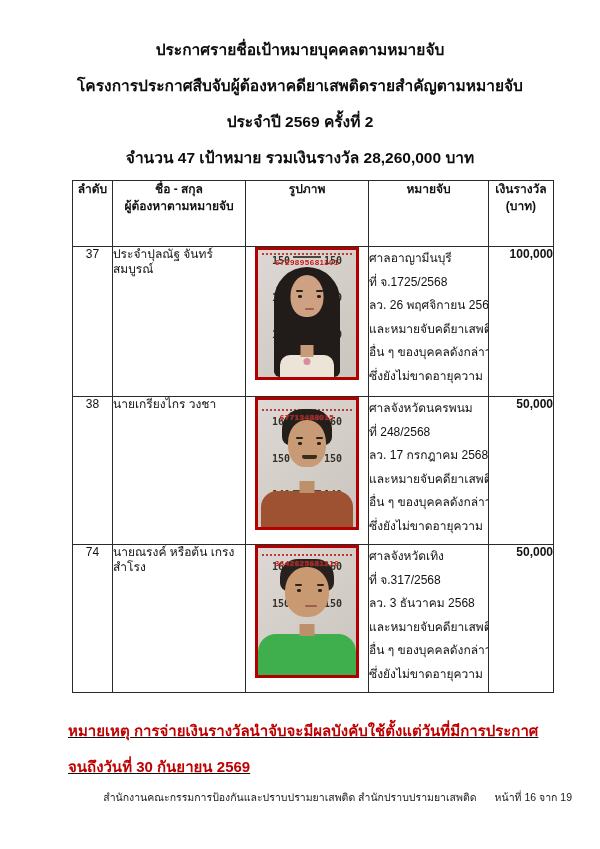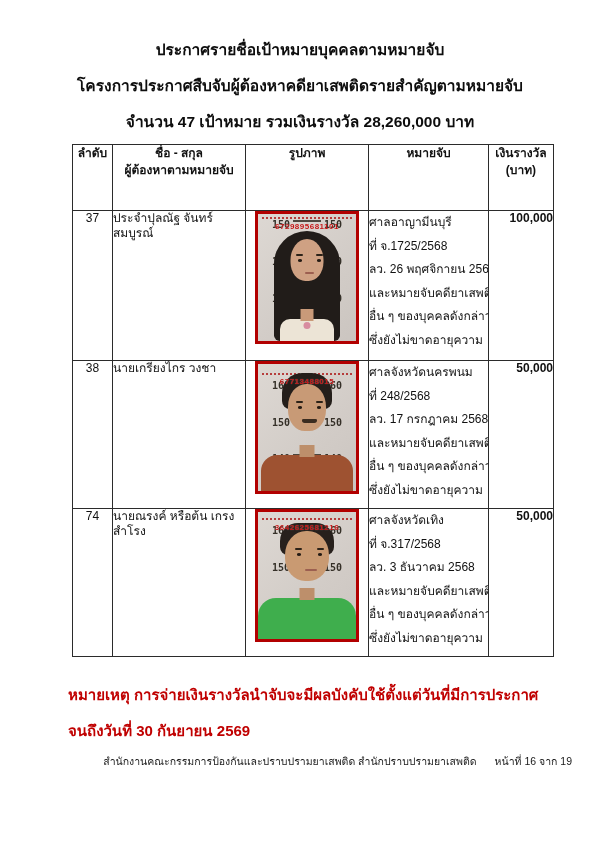--- a/index.html
+++ b/index.html
@@ -103,38 +103,39 @@
   .p-face-m1 { top:20px; left:50%; transform:translateX(-50%); width:38px; height:47px; background:#c89a76; border-radius:48% 48% 44% 44%; }
   .p-face-m2 { top:19px; left:50%; transform:translateX(-50%); width:44px; height:50px; background:#c99a72; border-radius:48% 48% 46% 46%; }
   .p-shirt-m1 { bottom:0; left:50%; transform:translateX(-50%); width:92px; height:36px; border-radius:16px 16px 0 0; }
   .p-shirt-m2 { bottom:0; left:50%; transform:translateX(-50%); width:98px; height:41px; border-radius:18px 18px 0 0; }
   .p-neck-m { bottom:34px; left:50%; transform:translateX(-50%); width:15px; height:12px; background:#bd8f6b; }
   .p-eye { width:4px; height:2.5px; background:#241b14; border-radius:50%; }
   .p-brow { width:7px; height:2px; background:#2c2218; border-radius:2px; }
   .p-mouth { width:9px; height:2px; background:#9c5f50; border-radius:2px; }
   .p-mustache { width:15px; height:3.5px; background:#3b2c20; border-radius:2px 2px 4px 4px; }
   
-  .note { margin:20px 0 0 68px; }
+  .note { margin:20px 0 0 68px;text-decoration:underline; }
   .note-line {
     font-weight:bold;
     font-size:15px;
     height:36px; line-height:36px;
   }
   .footer {
     margin:4px 28px 4px 0;
     display:flex; justify-content:flex-end; gap:18px;
     font-size:10.5px; color:#1a1a1a;
   }
 </style>
 </head>
 <body>
 
 <div class="titles">
   <div class="title-line">ประกาศรายชื่อเป้าหมายบุคคลตามหมายจับ</div>
   <div class="title-line">โครงการประกาศสืบจับผู้ต้องหาคดียาเสพติดรายสำคัญตามหมายจับ</div>
+  <div class="title-line">ประจำปี 2569 ครั้งที่ 2</div>
   <div class="title-line">จำนวน 47 เป้าหมาย รวมเงินรางวัล 28,260,000 บาท</div>
 </div>
 
 <table class="wanted">
   <colgroup>
     <col class="c-no">
       <col class="c-name">
       <col class="c-photo">
       <col class="c-warrant">
       <col class="c-reward">

